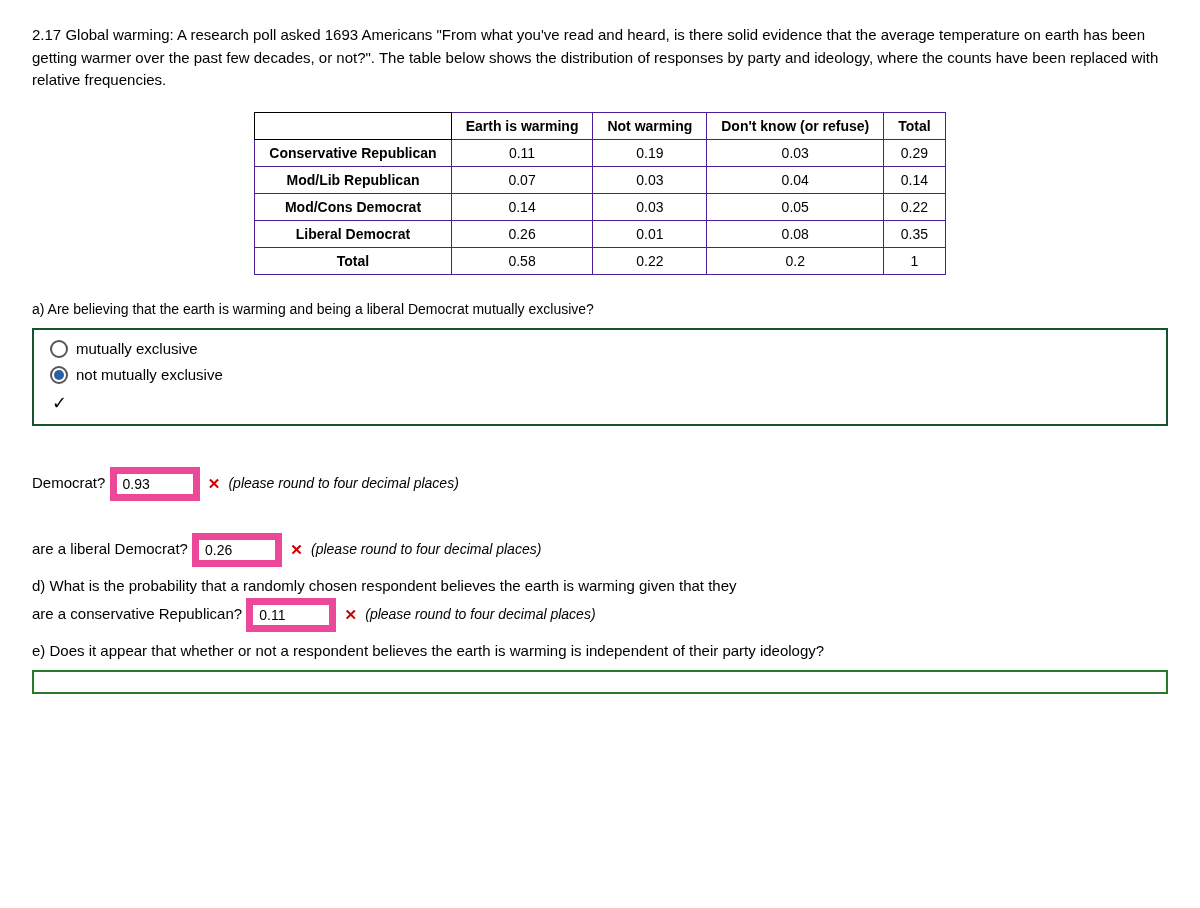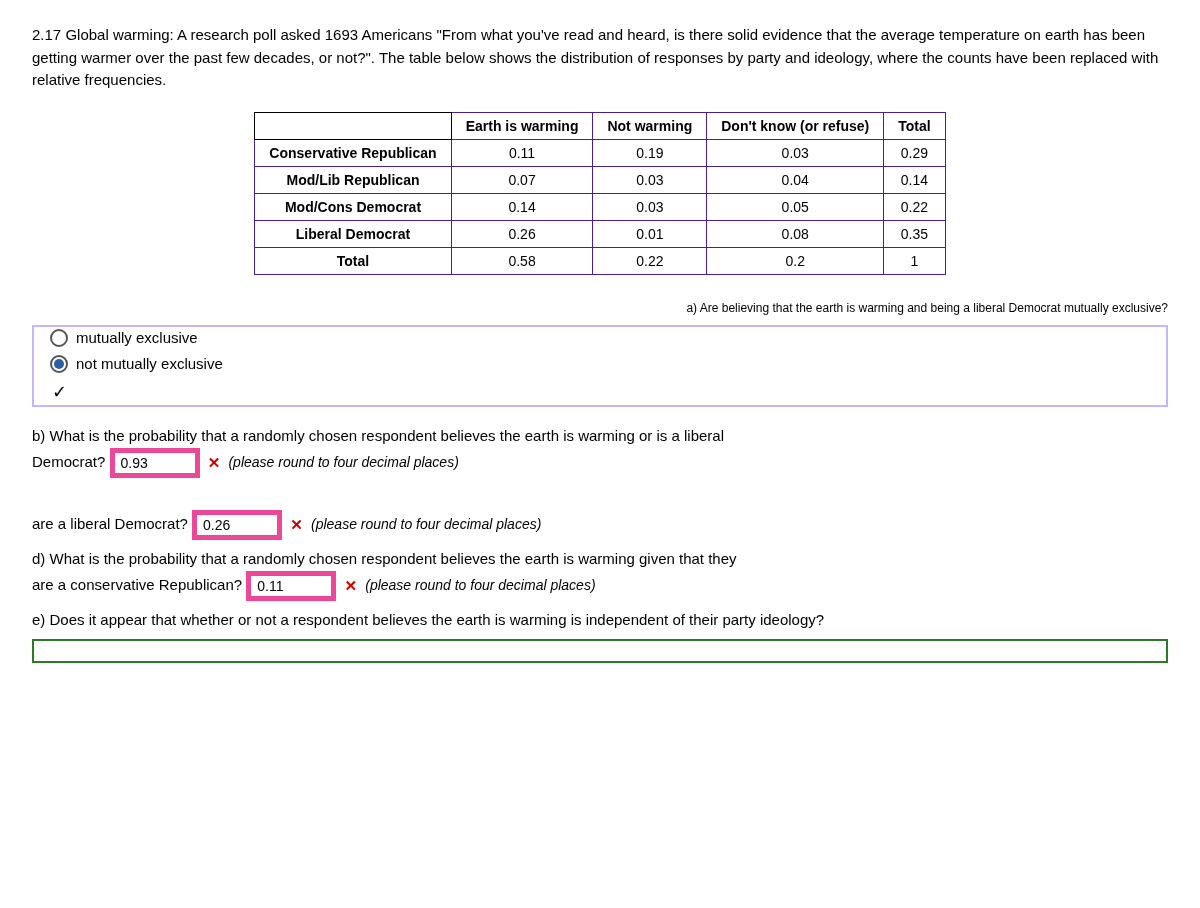--- a/index.html
+++ b/index.html
@@ -36,28 +36,27 @@
     }
     table thead th {
       font-weight: bold;
       background: #fff;
     }
     table thead th:first-child {
       border: 1px solid #000;
       background: #fff;
     }
     .part-label {
-      font-size: 12px;
+      font-size: 14px;
       margin-bottom: 8px;
       line-height: 1.5;
-      text-align: right;
     }
     .answer-box {
-      border: 2px solid #c4b5fd;
-      padding: 2px 16px;
+      border: 2px solid #14532d;
+      padding: 10px 16px;
       margin-bottom: 16px;
       display: inline-block;
       width: 100%;
     }
     .radio-option {
       display: flex;
       align-items: center;
       gap: 8px;
       margin-bottom: 8px;
       font-size: 15px;
@@ -78,21 +77,21 @@
       border-radius: 50%;
       background: #2a5fa5;
     }
     .checkmark {
       color: #000;
       font-size: 18px;
       margin-top: 6px;
       margin-left: 2px;
     }
     .inline-input {
-      border: 5px solid #ec4899;
+      border: 7px solid #ec4899;
       padding: 2px 6px;
       font-size: 14px;
       width: 90px;
       display: inline-block;
       vertical-align: middle;
     }
     .wrong-icon {
       color: #c00;
       font-weight: bold;
       margin: 0 4px;
@@ -191,21 +190,21 @@
     <div class="radio-outer">
       <div class="radio-inner"></div>
     </div>
     <span>not mutually exclusive</span>
   </div>
   <div class="checkmark">✓</div>
 </div>
 
 
 <div class="part-row">
-  <span>b) What is the probability that a randomly chosen respondent believes the earth is warming or is a liberal</span><br>
+  <br>
   <span>Democrat?</span>
   <input class="inline-input" type="text" value="0.93" style="">
   <span class="wrong-icon">✕</span>
   <span class="hint-text">(please round to four decimal places)</span>
 </div>
 
 
 <div class="part-row">
   <br>
   <span>are a liberal Democrat?</span>

